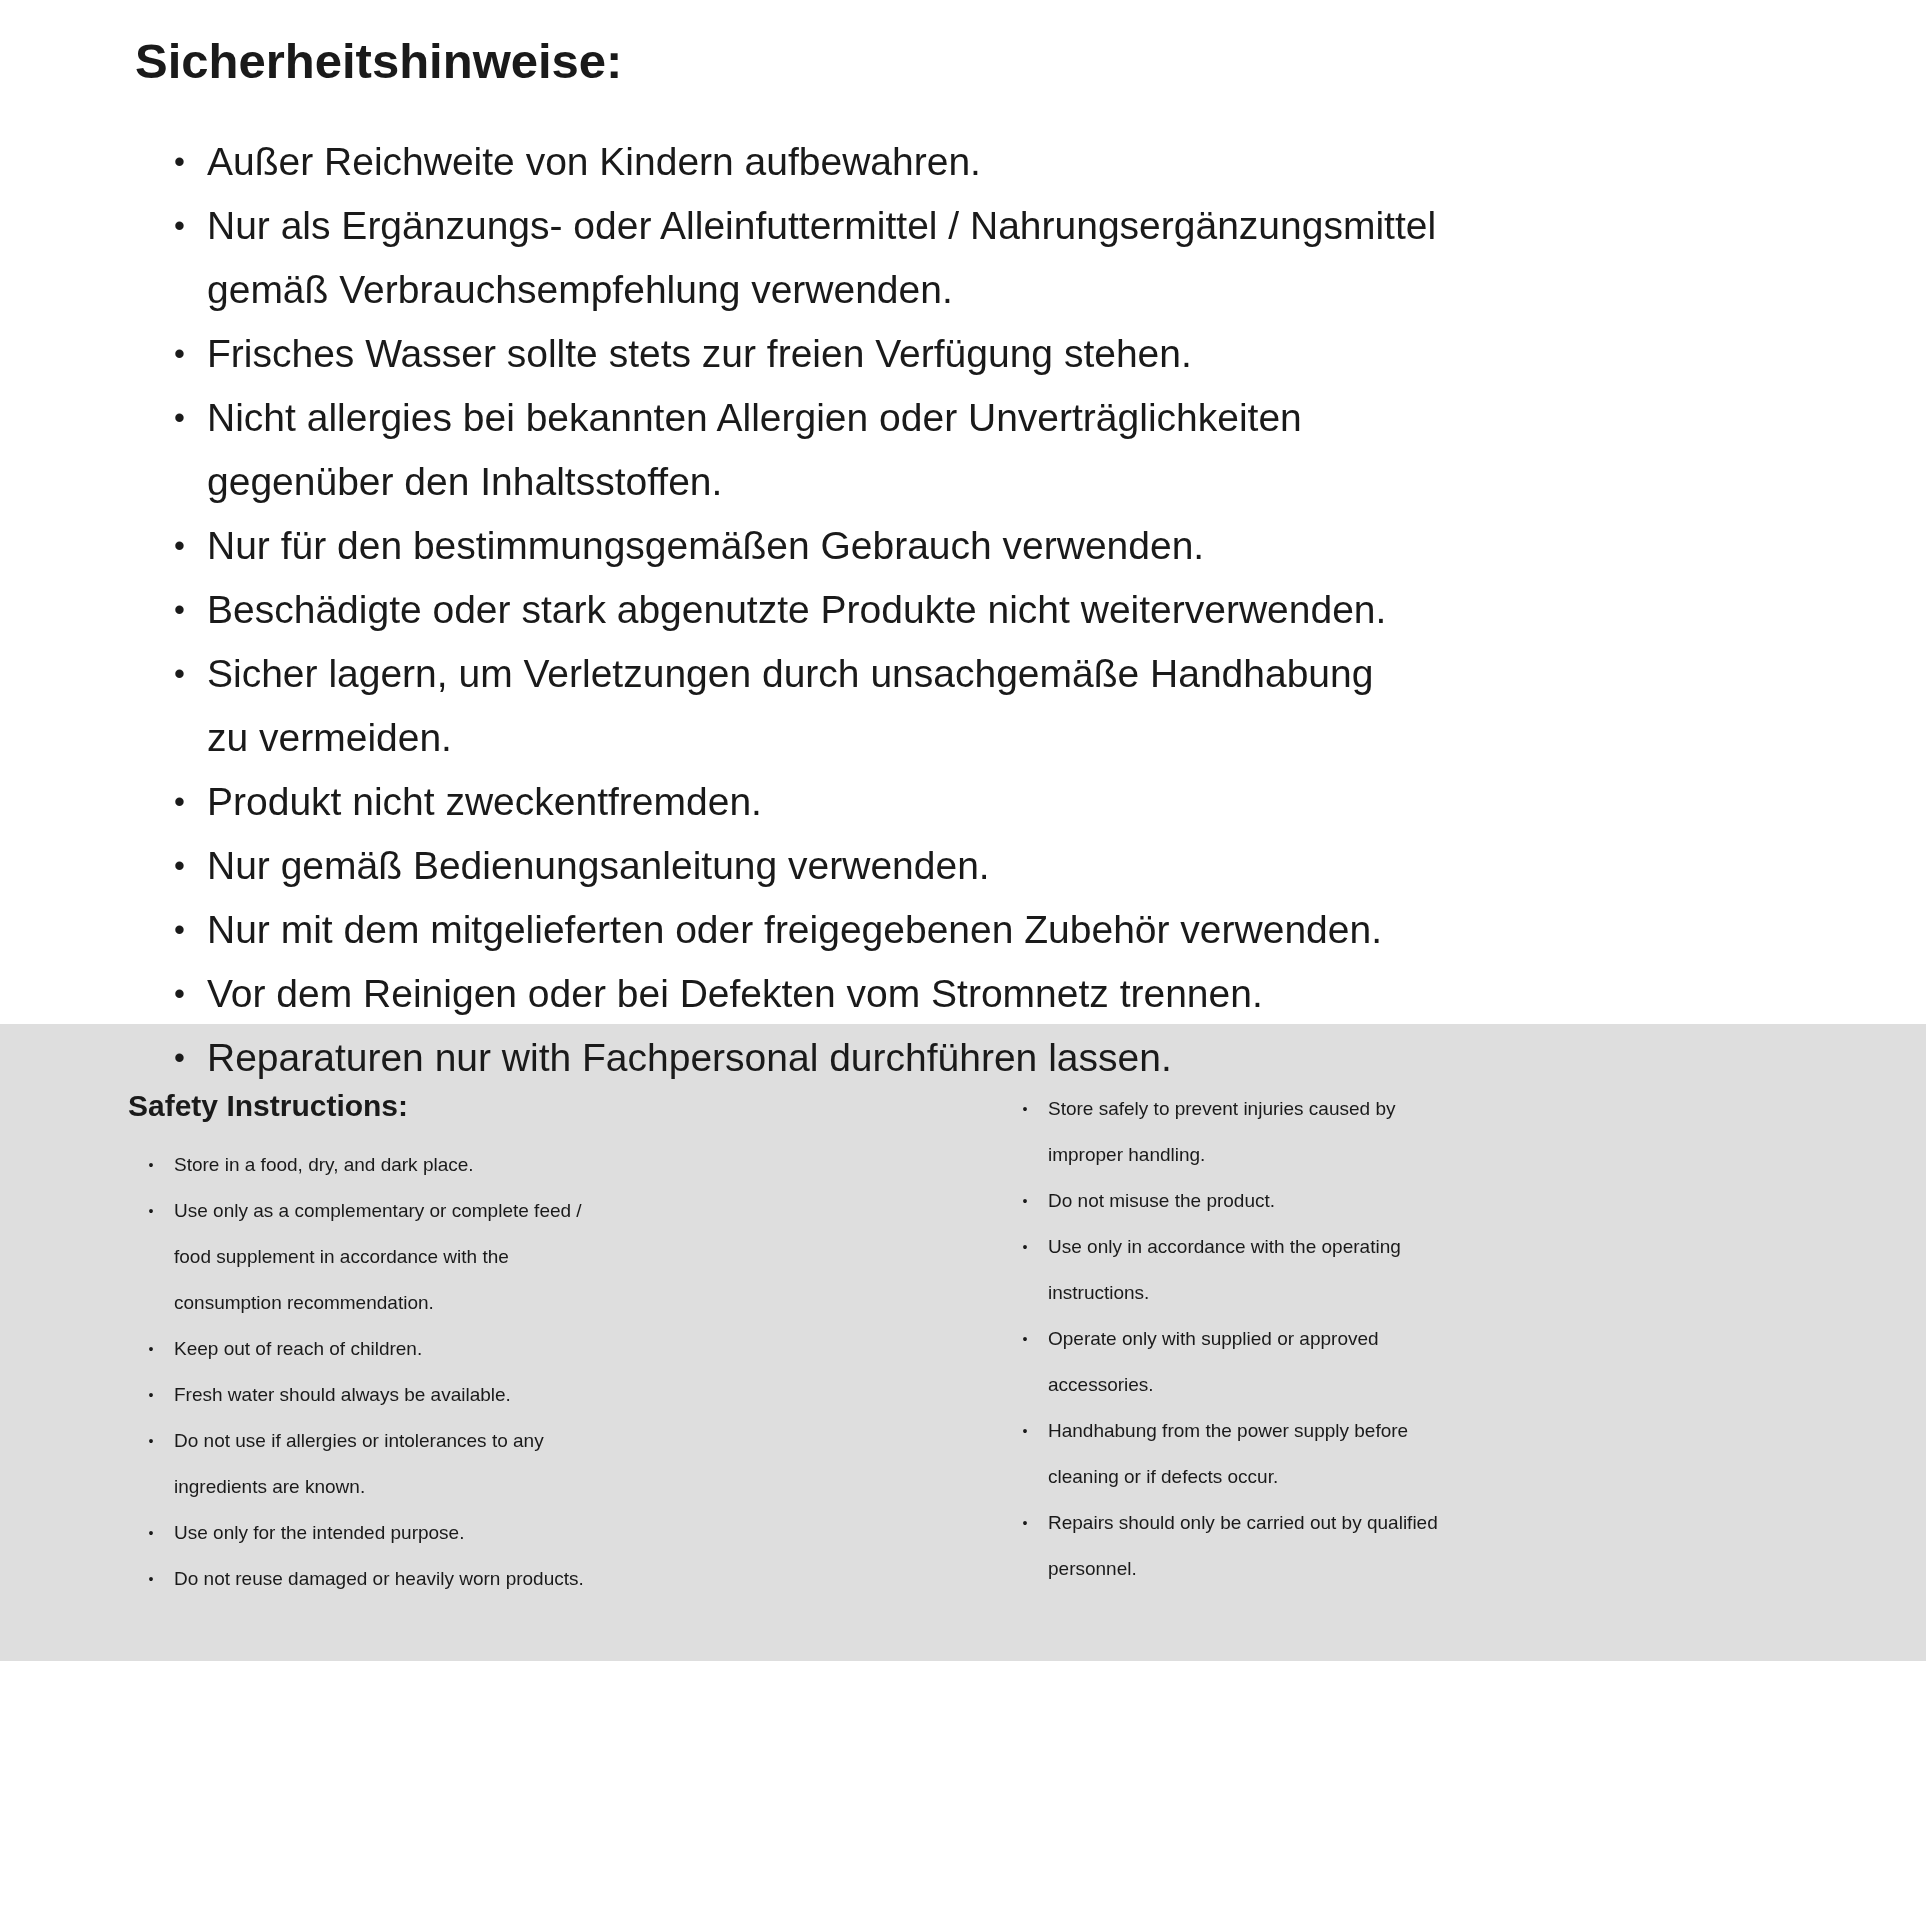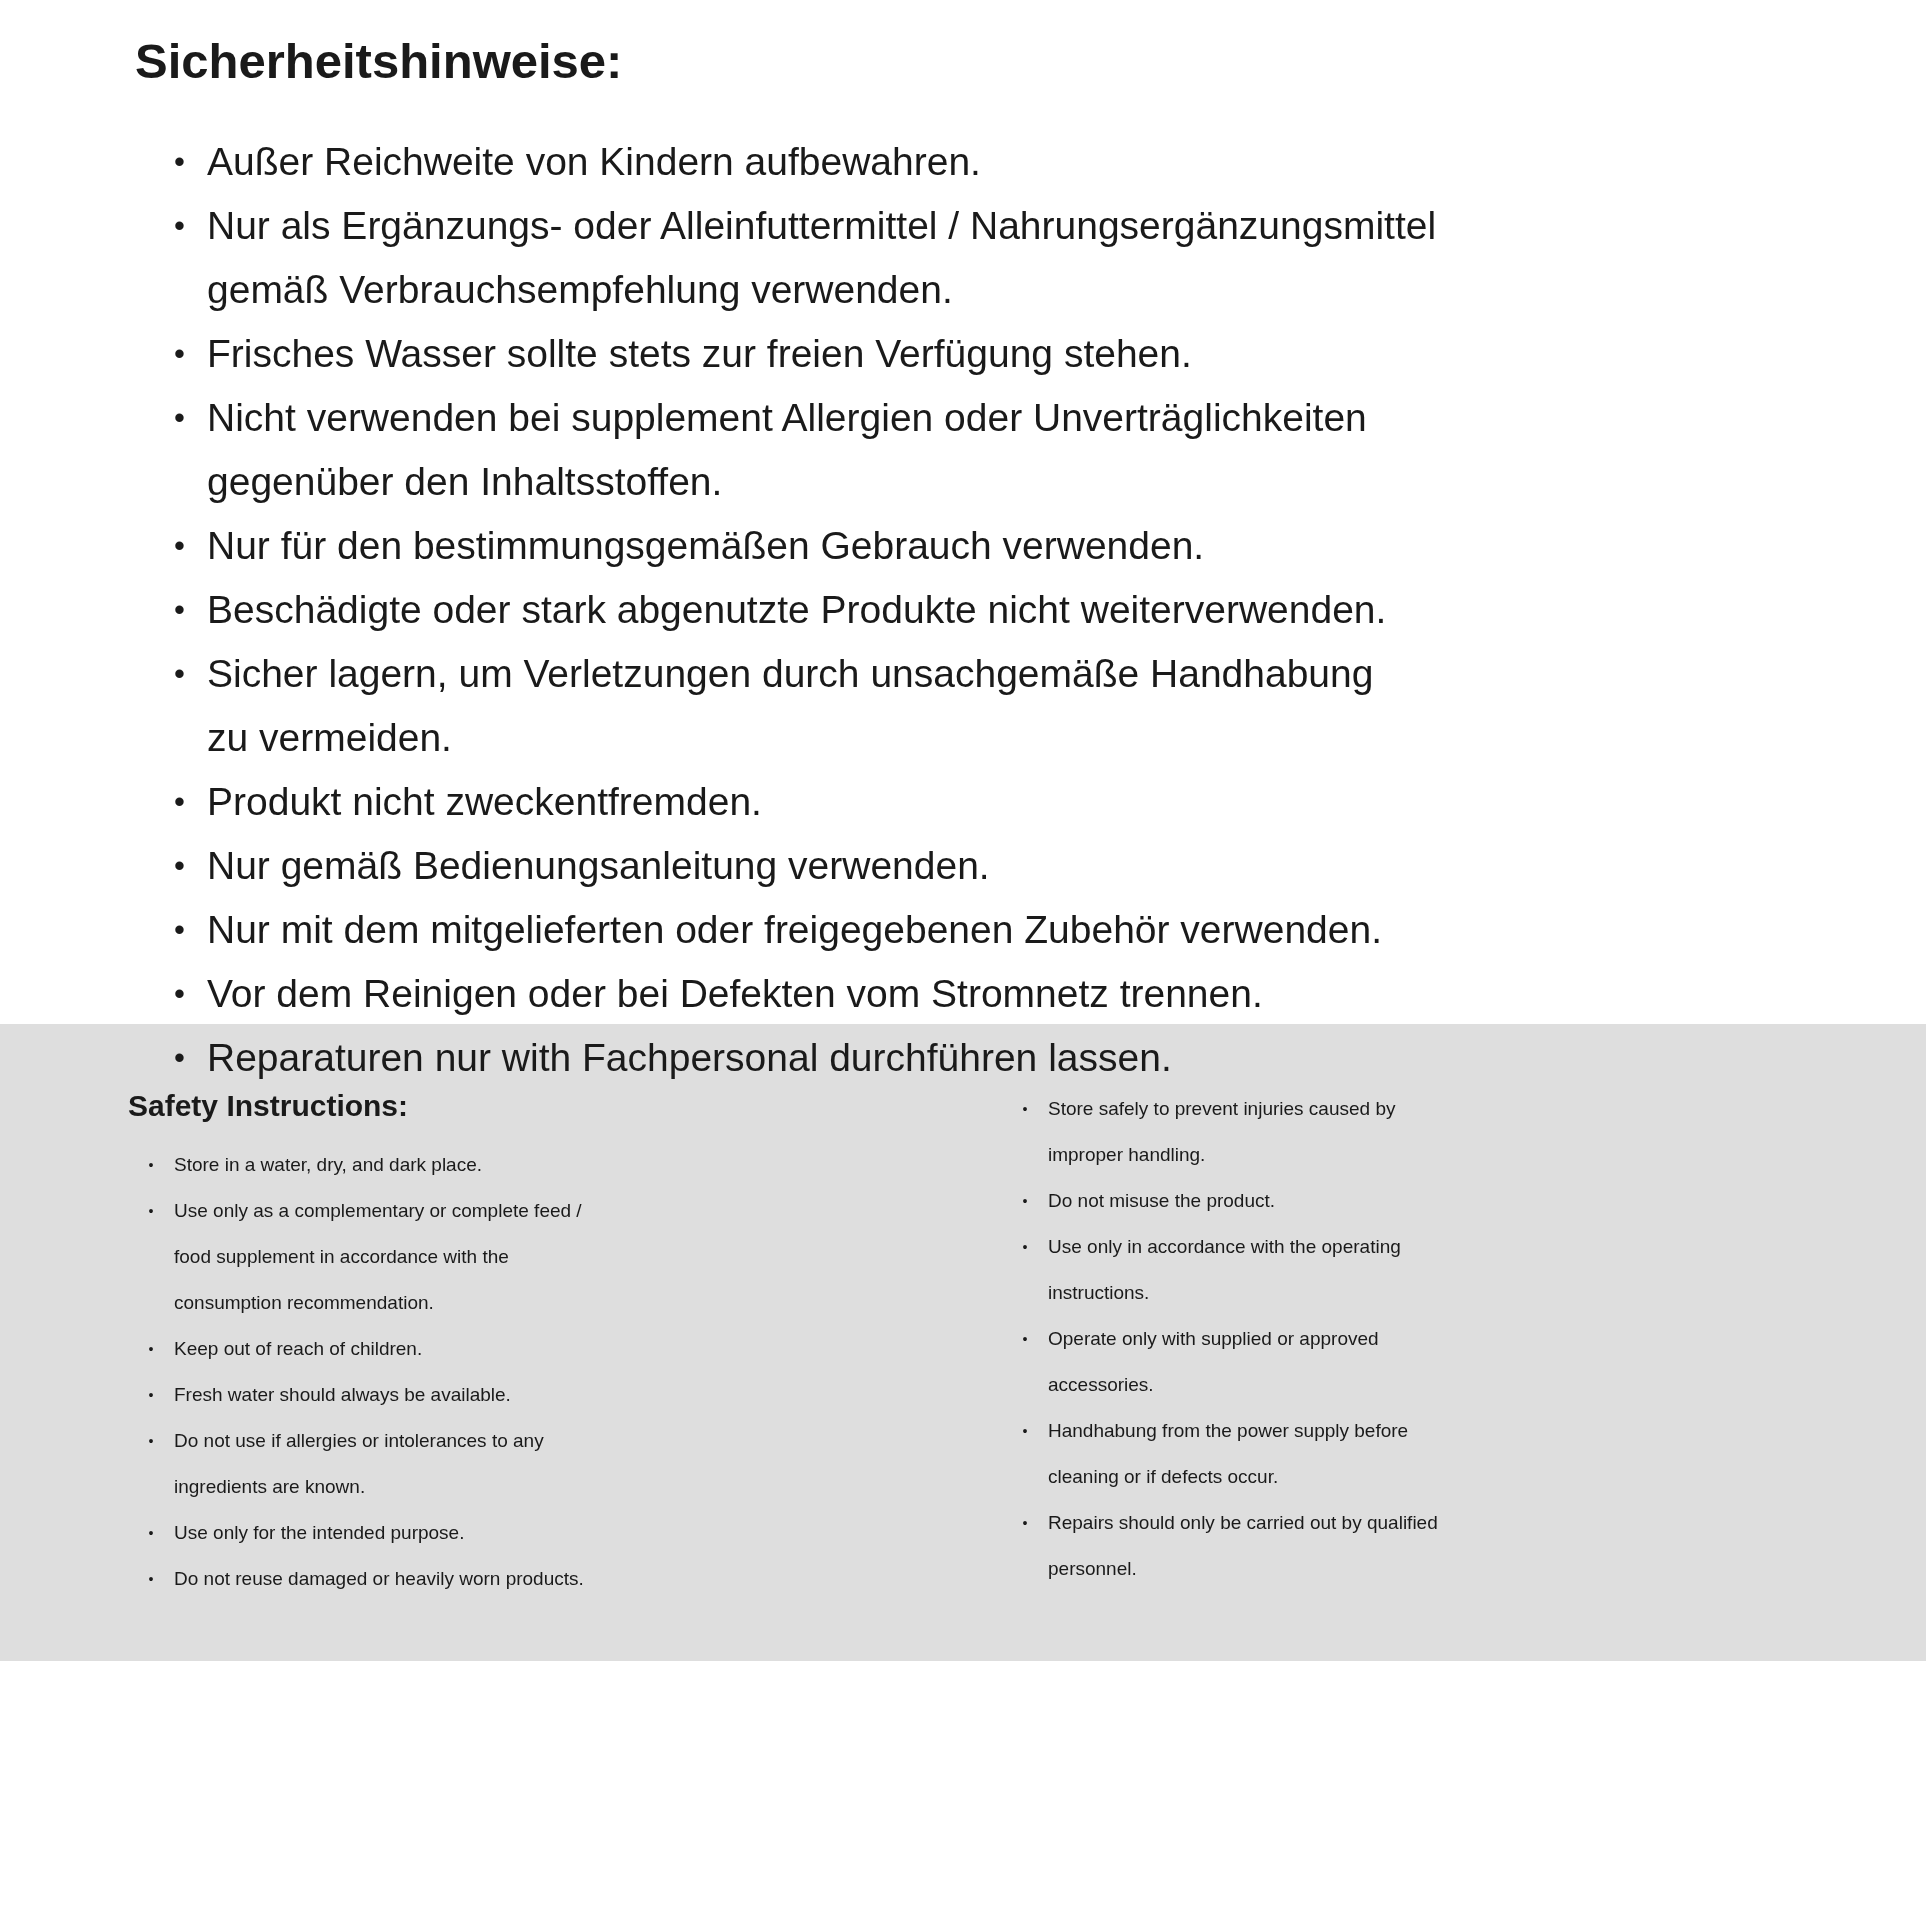--- a/index.html
+++ b/index.html
@@ -94,21 +94,21 @@
     <ul class="list-de">
 
 
         <li>Außer Reichweite von Kindern aufbewahren.</li>
 
         <li>Nur als Ergänzungs- oder Alleinfuttermittel / Nahrungsergänzungsmittel
 gemäß Verbrauchsempfehlung verwenden.</li>
 
         <li>Frisches Wasser sollte stets zur freien Verfügung stehen.</li>
 
-        <li>Nicht verwenden bei supplement Allergien oder Unverträglichkeiten
+        <li>Nicht allergies bei bekannten Allergien oder Unverträglichkeiten
 gegenüber den Inhaltsstoffen.</li>
 
         <li>Nur für den bestimmungsgemäßen Gebrauch verwenden.</li>
 
         <li>Beschädigte oder stark abgenutzte Produkte nicht weiterverwenden.</li>
 
         <li>Sicher lagern, um Verletzungen durch unsachgemäße Handhabung
 zu vermeiden.</li>
 
         <li>Produkt nicht zweckentfremden.</li>
@@ -121,21 +121,21 @@
 
         <li>Reparaturen nur with Fachpersonal durchführen lassen.</li>
       </ul>
   </section>
 
   <section class="section-english">
     <div class="col-left">
       <h2>Safety Instructions:</h2>
       <ul class="list-en">
 
-          <li>Store in a water, dry, and dark place.</li>
+          <li>Store in a food, dry, and dark place.</li>
 
           <li>Use only as a complementary or complete feed /
 food supplement in accordance with the
 consumption recommendation.</li>
 
           <li>Keep out of reach of children.</li>
 
           <li>Fresh water should always be available.</li>
 
           <li>Do not use if allergies or intolerances to any

